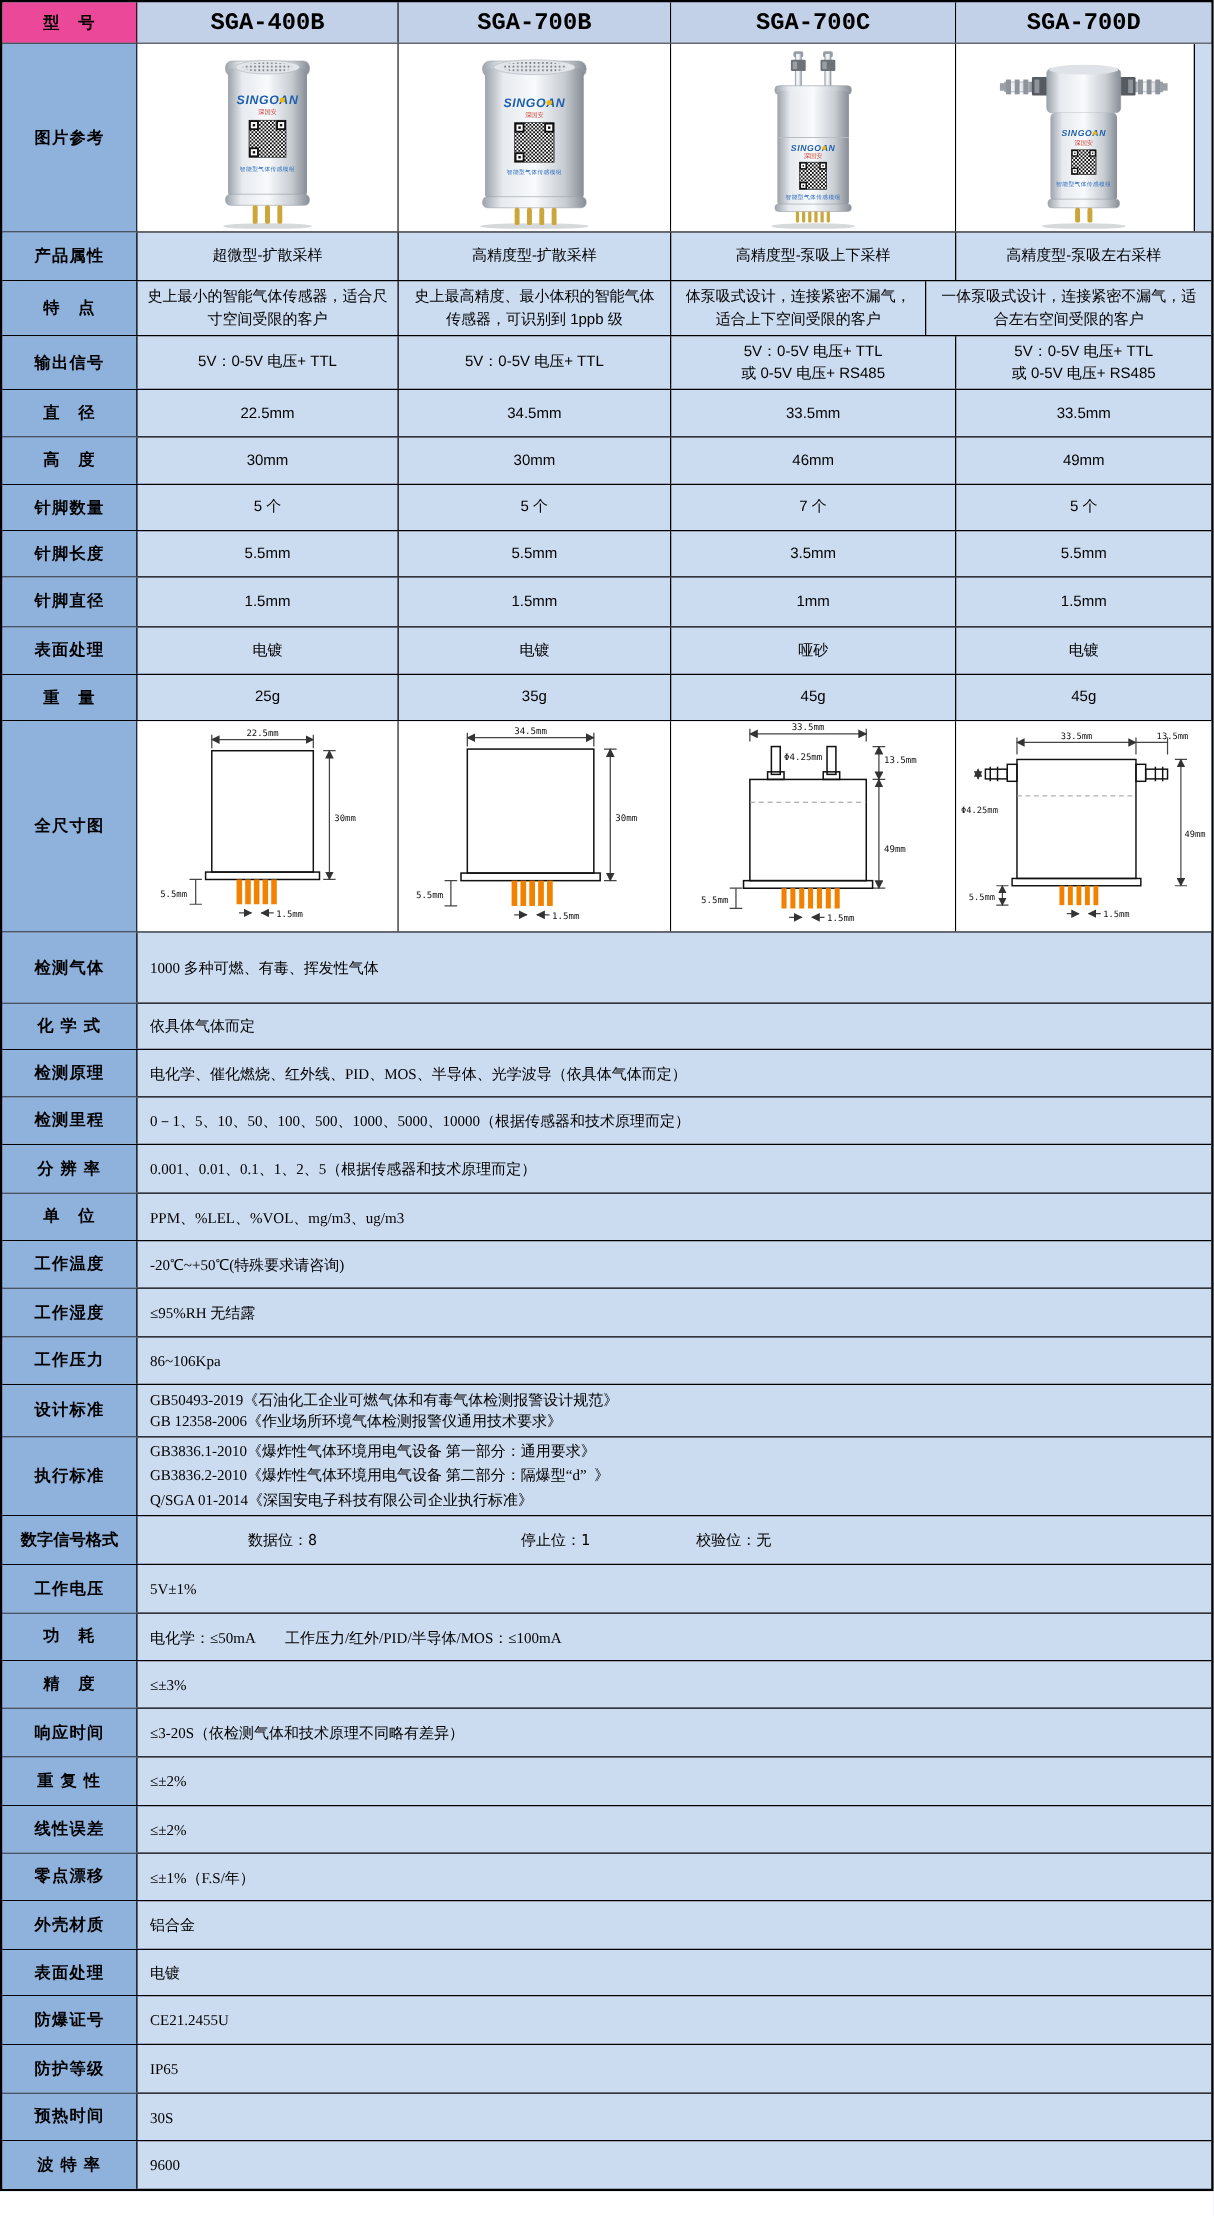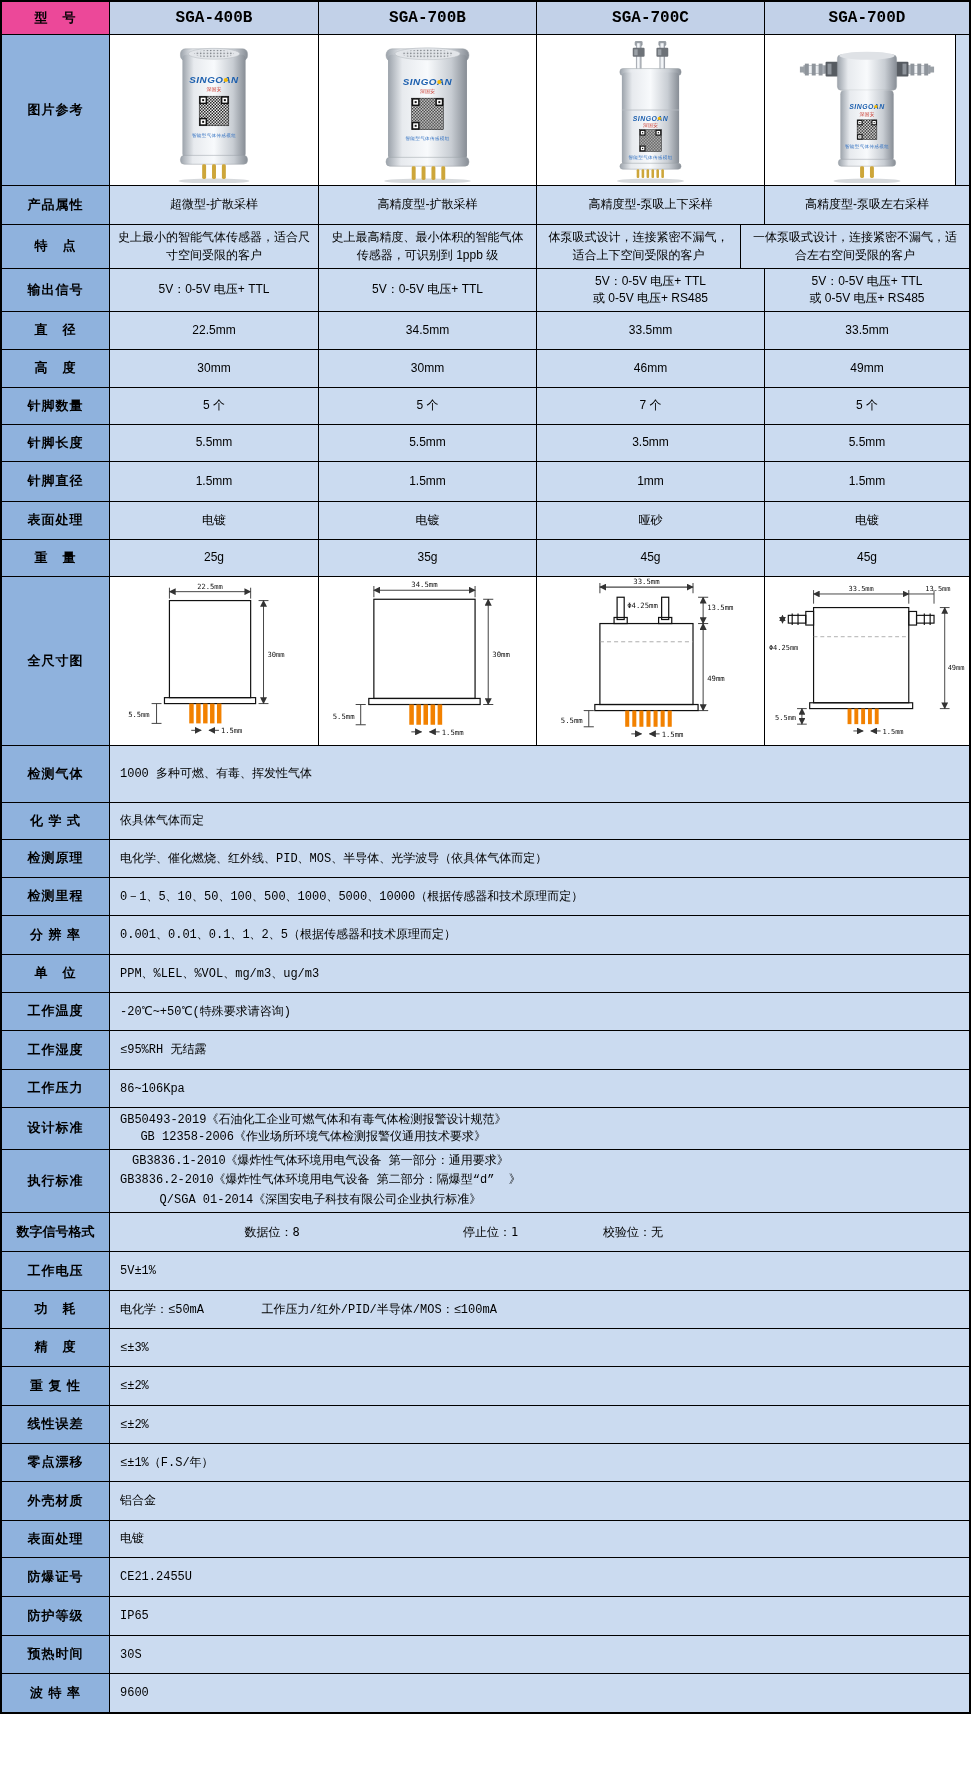--- a/index.html
+++ b/index.html
@@ -7,29 +7,29 @@
        font-family:"Liberation Sans",sans-serif;color:#000;}
   .tr{display:flex;box-sizing:border-box;border-bottom:1px solid #000;}
   .tr:last-child{border-bottom:none;}
   .cell{box-sizing:border-box;border-right:1px solid #000;display:flex;
         align-items:center;justify-content:center;text-align:center;overflow:hidden;}
   .cell:last-child{border-right:none;}
   .lab{flex:0 0 108px;background:#8fb2dd;font-weight:bold;font-size:13px;
        letter-spacing:1px;line-height:1.15;}
   .hlab{background:#ec4899;}
   .hmod{background:#c2d1e8;font-family:"Liberation Mono","DejaVu Sans Mono",monospace;
-        font-weight:bold;font-size:16px;}
+        font-weight:bold;font-size:19px;}
   .w1{flex:0 0 209px;} .w2{flex:0 0 218px;} .w3{flex:0 0 228px;} .w4{flex:1;}
   .val{font-size:12px;white-space:pre-wrap;line-height:1.45;padding:2px 8px;}
   .photo-cell{background:#fff;padding:2px;position:relative;}
   .edge-strip{position:absolute;top:0;right:0;bottom:0;width:13px;background:#cbdbf0;
               border-left:1px solid #000;}
   .draw-cell{background:#fff;}
-  .wide{flex:1;justify-content:flex-start;text-align:center;padding-left:10px;
-        font-family:Liberation Mono, monospace;font-size:12px;
+  .wide{flex:1;justify-content:flex-start;text-align:left;padding-left:10px;
+        font-family:Liberation Serif, serif;font-size:12px;
         white-space:pre-wrap;line-height:1.5;}
   .digital-parts{display:flex;width:100%;padding-left:10px;
         font-family:"DejaVu Sans Mono","Liberation Mono",monospace;font-size:12px;}
   .digital-parts span:nth-child(1){flex:0 0 212px;}
   .digital-parts span:nth-child(2){flex:0 0 225px;}
   svg{display:block;}
   .photo{width:100%;height:100%;}
   .dimsvg{width:100%;height:100%;}
   .dln{stroke:#444;stroke-width:1;fill:none;}
   .body-ln{stroke:#111;stroke-width:1.2;fill:none;}
@@ -523,21 +523,21 @@
   </div>
   <div class="tr" style="height:63px">
     <div class="cell lab">执行标准</div>
     <div class="cell wide" style="line-height:1.6">GB3836.1-2010《爆炸性气体环境用电气设备 第一部分：通用要求》
 GB3836.2-2010《爆炸性气体环境用电气设备 第二部分：隔爆型“d”  》
 Q/SGA 01-2014《深国安电子科技有限公司企业执行标准》</div>
   </div>
 
   <div class="tr" style="height:39px">
     <div class="cell lab" style="letter-spacing:0">数字信号格式</div>
-    <div class="cell" style="flex:1;justify-content:flex-start;padding-left:46px;">
+    <div class="cell" style="flex:1;justify-content:flex-start;">
       <div class="digital-parts">
         <span>数据位：8</span>
         <span>停止位：1</span>
         <span>校验位：无</span>
       </div>
     </div>
   </div>
 
   <div class="tr" style="height:39px">
     <div class="cell lab">工作电压</div>
@@ -545,20 +545,24 @@
   </div>
   <div class="tr" style="height:38px">
     <div class="cell lab">功　耗</div>
     <div class="cell wide">电化学：≤50mA        工作压力/红外/PID/半导体/MOS：≤100mA</div>
   </div>
   <div class="tr" style="height:38px">
     <div class="cell lab">精　度</div>
     <div class="cell wide">≤±3%</div>
   </div>
   <div class="tr" style="height:39px">
+    <div class="cell lab">响应时间</div>
+    <div class="cell wide">≤3-20S（依检测气体和技术原理不同略有差异）</div>
+  </div>
+  <div class="tr" style="height:39px">
     <div class="cell lab">重 复 性</div>
     <div class="cell wide">≤±2%</div>
   </div>
   <div class="tr" style="height:38px">
     <div class="cell lab">线性误差</div>
     <div class="cell wide">≤±2%</div>
   </div>
   <div class="tr" style="height:38px">
     <div class="cell lab">零点漂移</div>
     <div class="cell wide">≤±1%（F.S/年）</div>

